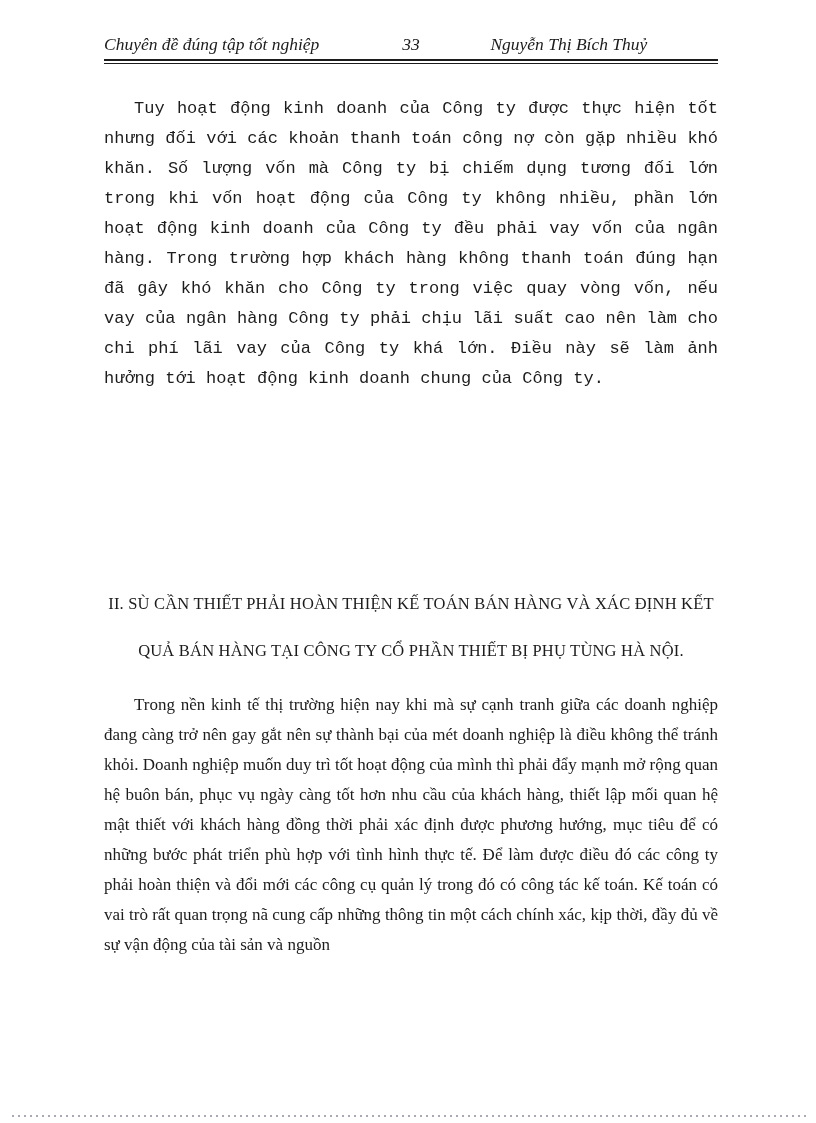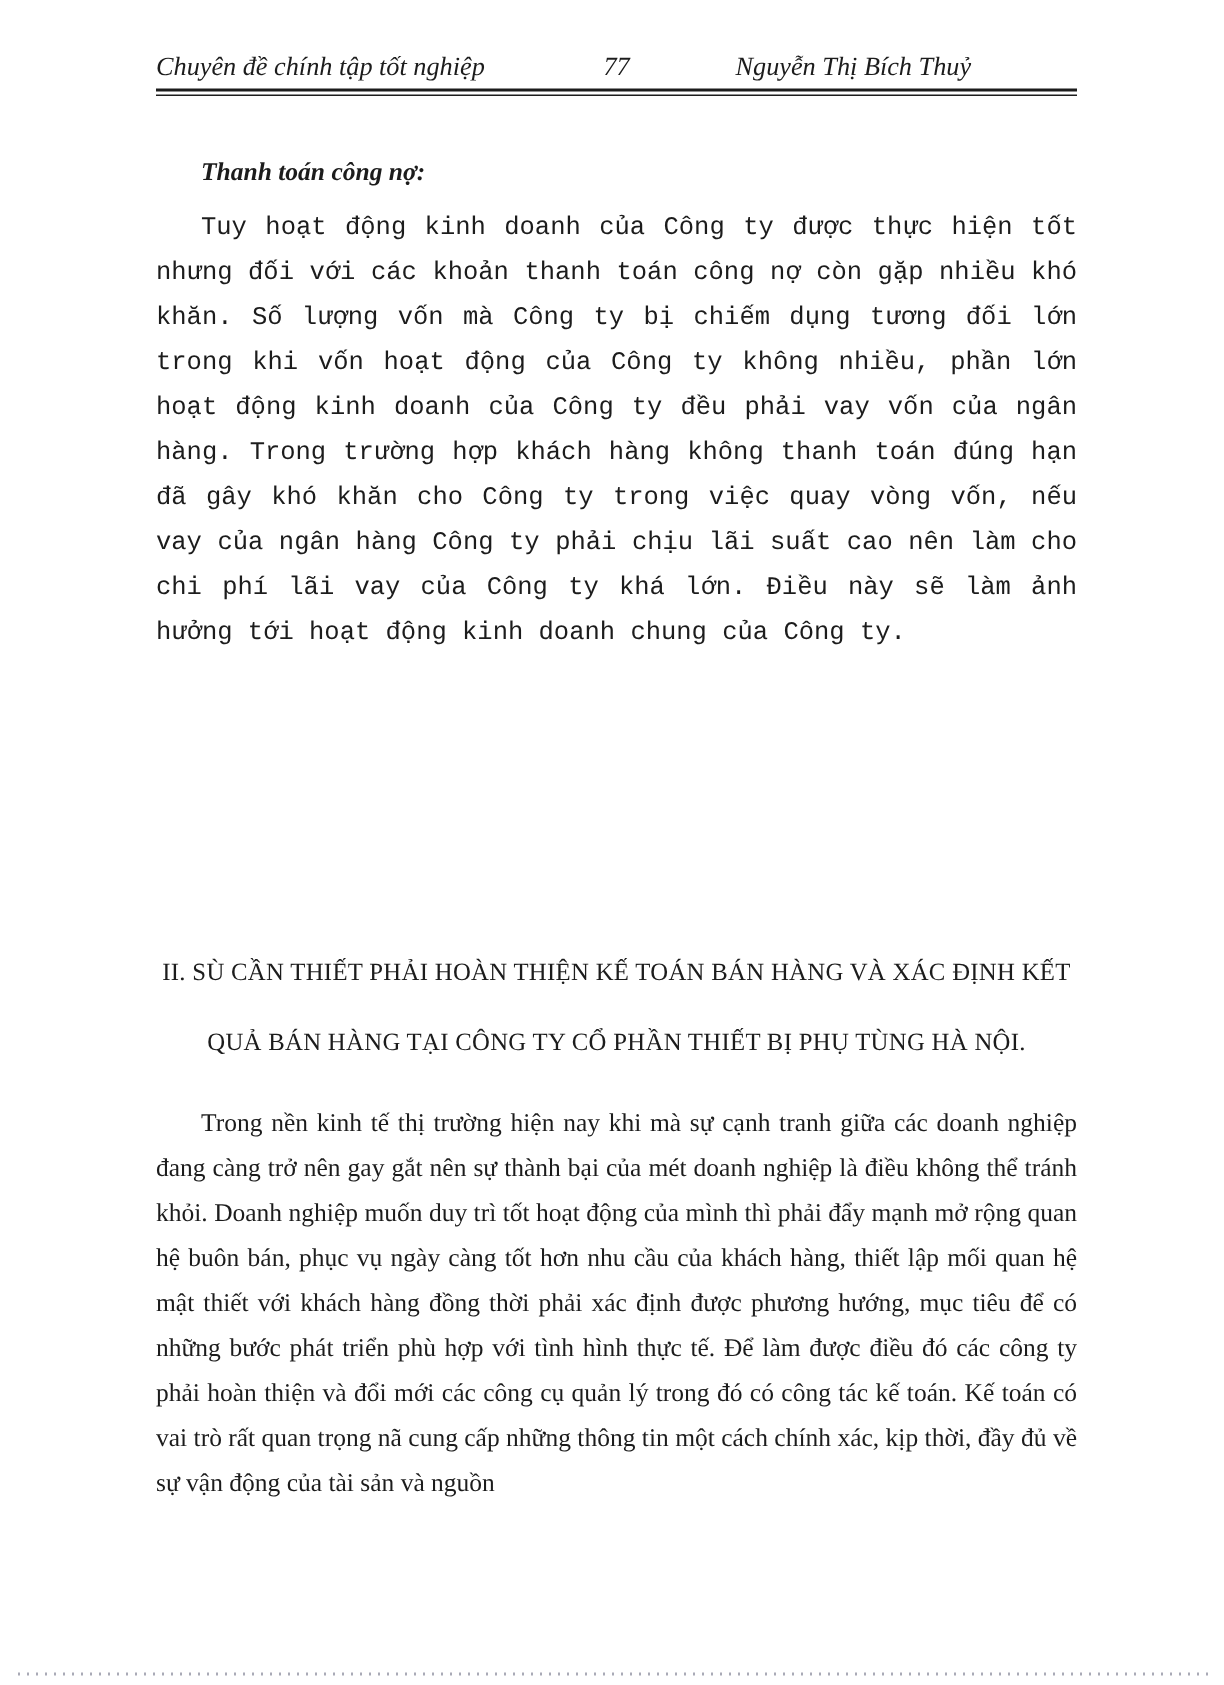--- a/index.html
+++ b/index.html
@@ -87,31 +87,30 @@
       transparent 1.6px, transparent 6px
     );
   }
 </style>
 </head>
 <body>
 
 <div class="page">
 
   <header class="pg-header">
-    <span class="hdr-left">Chuyên đề chính tập tốt nghiệp</span>
-    <span class="hdr-center">77</span>
+    <span class="hdr-left">Chuyên đề đúng tập tốt nghiệp</span>
+    <span class="hdr-center">33</span>
     <span class="hdr-right">Nguyễn Thị Bích Thuỷ</span>
   </header>
 
   <div class="hdr-rule"></div>
 
   <main class="content">
 
 
-    <p class="sub-heading">Thanh toán công nợ:</p>
 
     <p class="body-para para-debt">Tuy hoạt động kinh doanh của Công ty được thực hiện tốt nhưng đối với các khoản thanh toán công nợ còn gặp nhiều khó khăn. Số lượng vốn mà Công ty bị chiếm dụng tương đối lớn trong khi vốn hoạt động của Công ty không nhiều, phần lớn hoạt động kinh doanh của Công ty đều phải vay vốn của ngân hàng. Trong trường hợp khách hàng không thanh toán đúng hạn đã gây khó khăn cho Công ty trong việc quay vòng vốn, nếu vay của ngân hàng Công ty phải chịu lãi suất cao nên làm cho chi phí lãi vay của Công ty khá lớn. Điều này sẽ làm ảnh hưởng tới hoạt động kinh doanh chung của Công ty.</p>
 
     <h2 class="section-heading">II. SÙ CẦN THIẾT PHẢI HOÀN THIỆN KẾ TOÁN BÁN HÀNG VÀ XÁC ĐỊNH KẾT QUẢ BÁN HÀNG TẠI CÔNG TY CỔ PHẦN THIẾT BỊ PHỤ TÙNG HÀ NỘI.</h2>
 
     <p class="body-para para-market">Trong nền kinh tế thị trường hiện nay khi mà sự cạnh tranh giữa các doanh nghiệp đang càng trở nên gay gắt nên sự thành bại của mét doanh nghiệp là điều không thể tránh khỏi. Doanh nghiệp muốn duy trì tốt hoạt động của mình thì phải đẩy mạnh mở rộng quan hệ buôn bán, phục vụ ngày càng tốt hơn nhu cầu của khách hàng, thiết lập mối quan hệ mật thiết với khách hàng đồng thời phải xác định được phương hướng, mục tiêu để có những bước phát triển phù hợp với tình hình thực tế. Để làm được điều đó các công ty phải hoàn thiện và đổi mới các công cụ quản lý trong đó có công tác kế toán. Kế toán có vai trò rất quan trọng nã cung cấp những thông tin một cách chính xác, kịp thời, đầy đủ về sự vận động của tài sản và nguồn</p>
 
   </main>
 
   <div class="footer-rule"></div>

